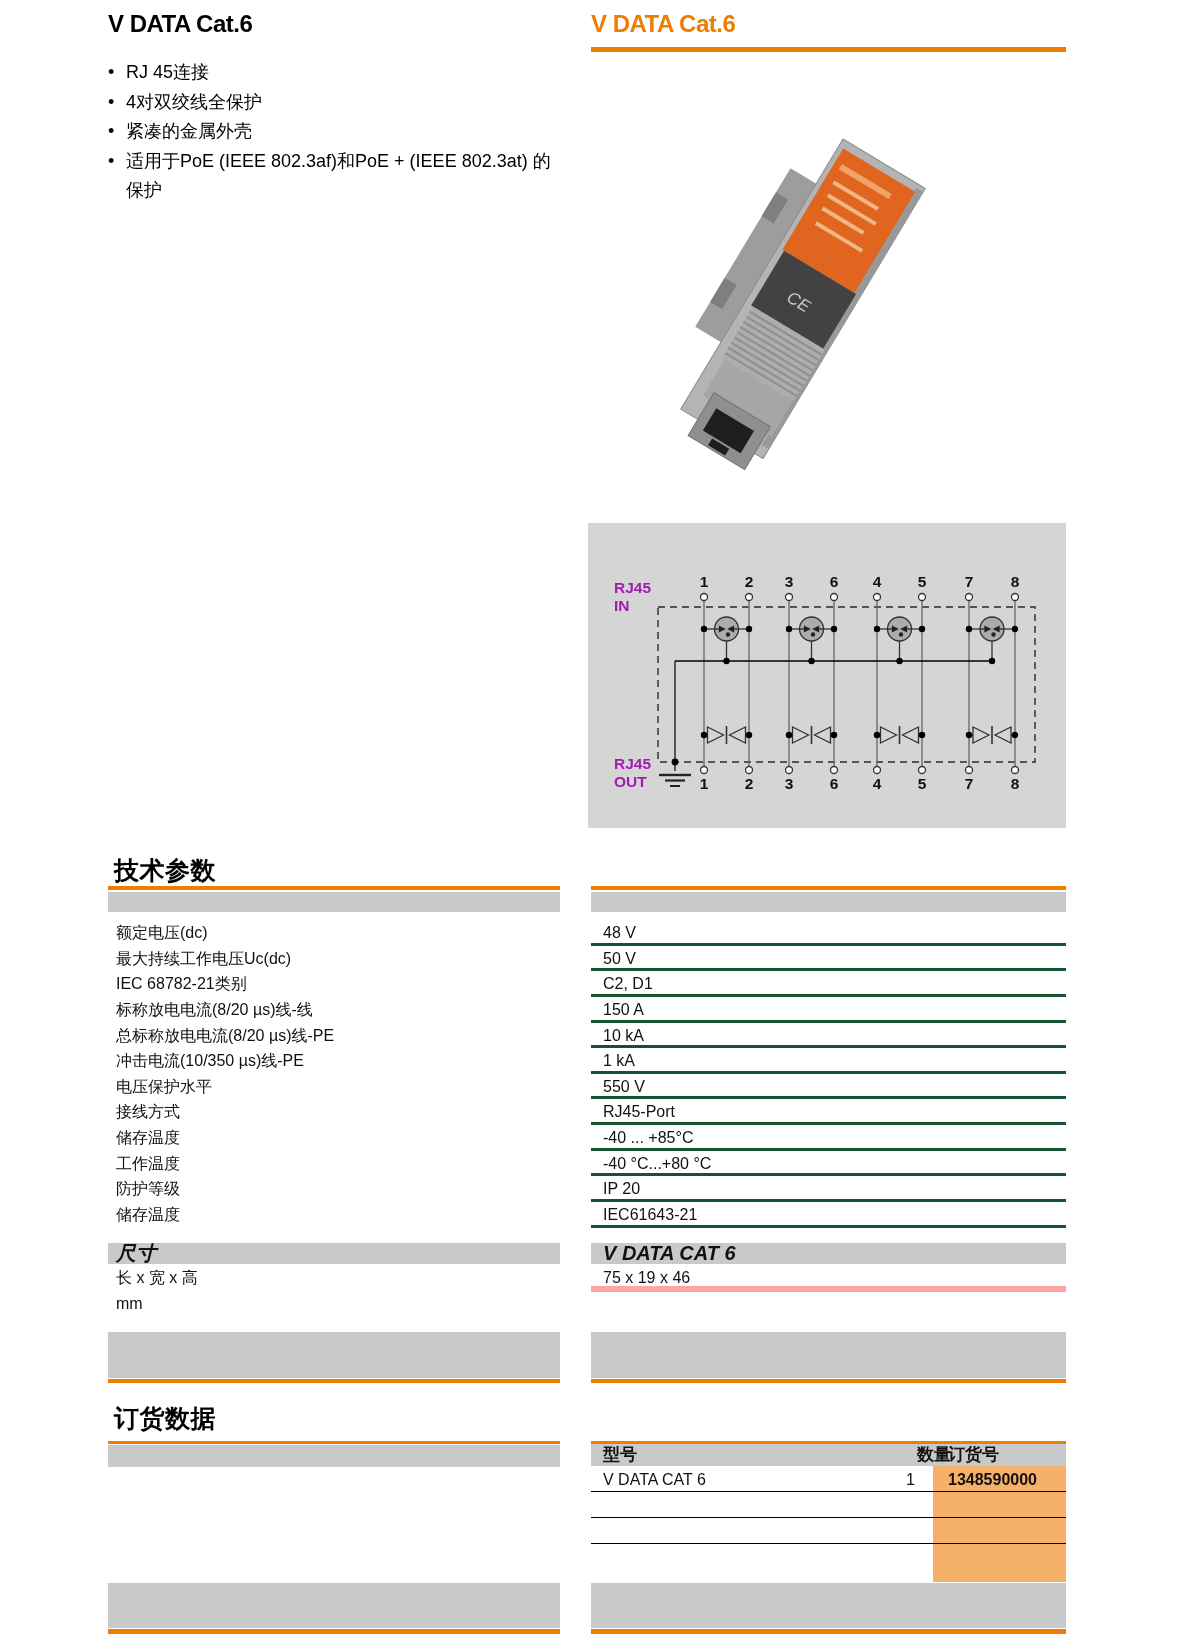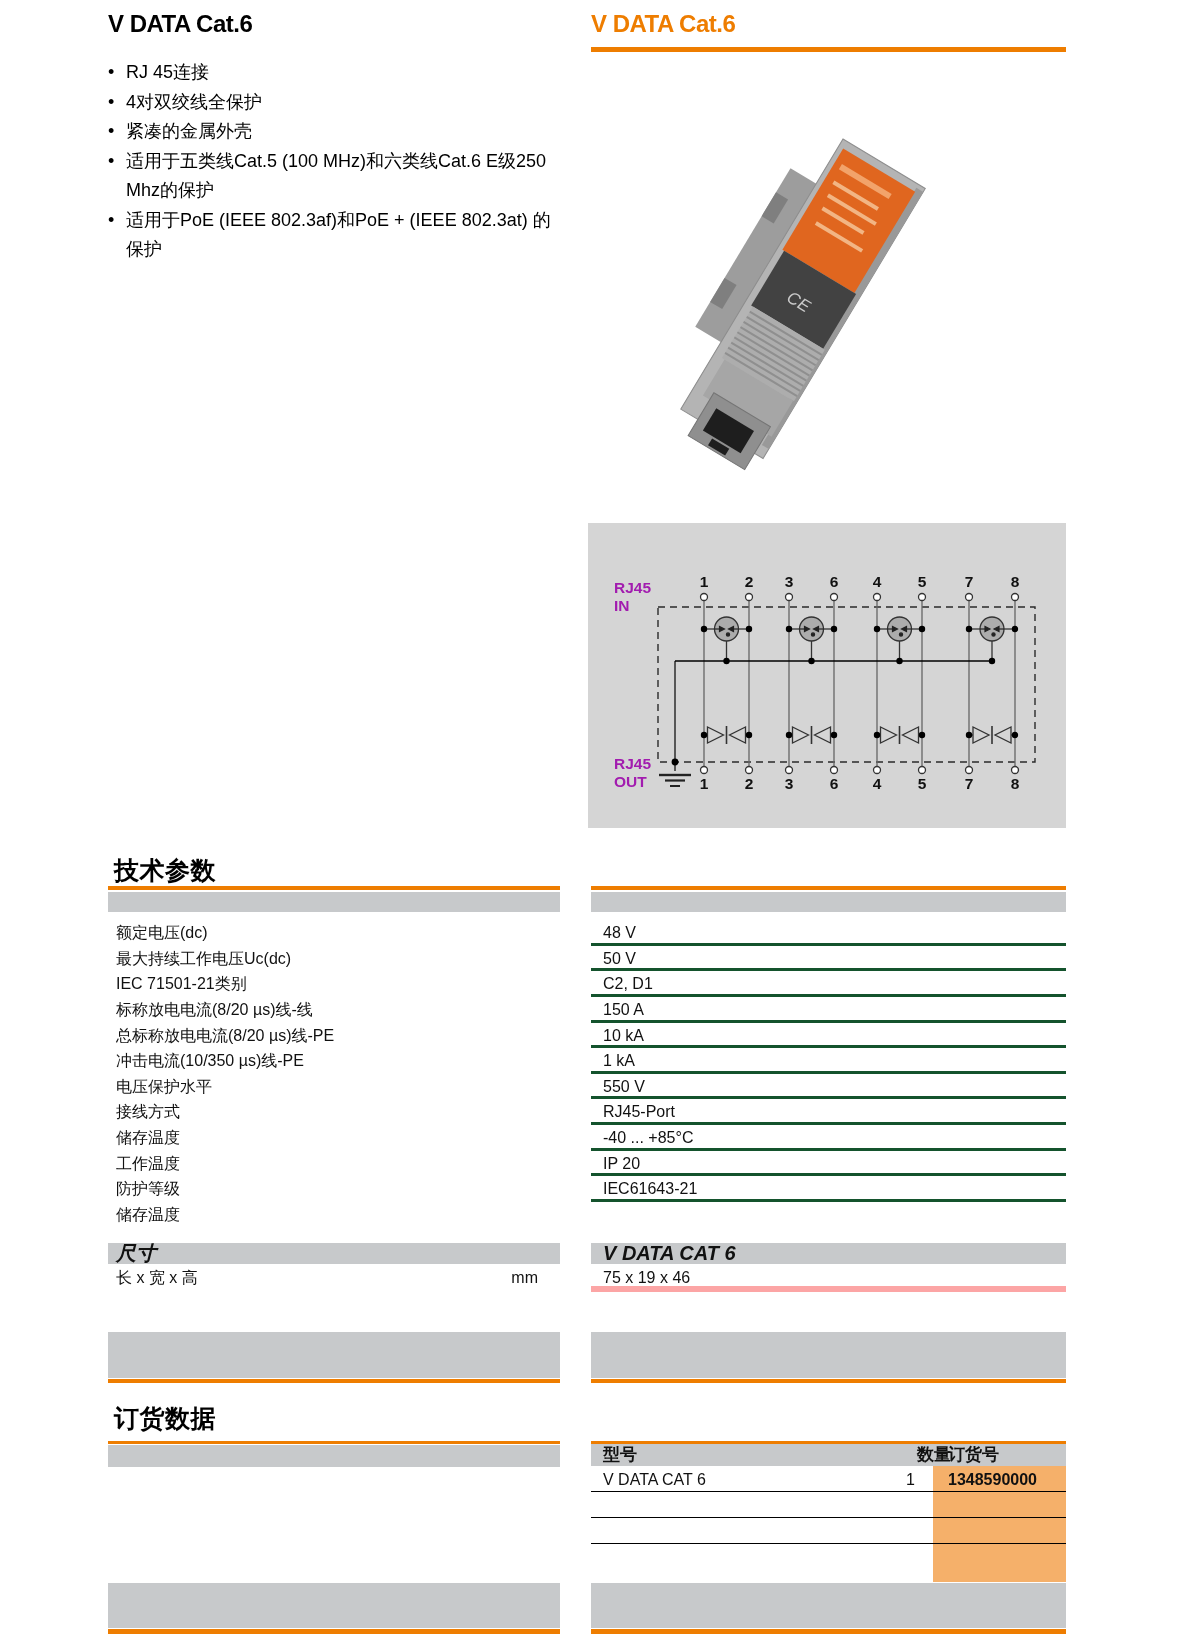--- a/index.html
+++ b/index.html
@@ -37,21 +37,20 @@
 <div class="page">
 
   <h1 class="ltitle">V DATA Cat.6</h1>
   <h1 class="rtitle">V DATA Cat.6</h1>
   <div class="rule" style="left:591px;top:47px;width:475px;height:5px;"></div>
 
   <ul class="features">
     <li>RJ 45连接</li>
     <li>4对双绞线全保护</li>
     <li>紧凑的金属外壳</li>
-    <li>适用于五类线Cat.5 (100 MHz)和六类线Cat.6 E级250 Mhz的保护</li>
     <li>适用于PoE (IEEE 802.3af)和PoE + (IEEE 802.3at) 的保护</li>
   </ul>
 
   <svg class="photo" viewBox="0 0 330 420">
     <g transform="rotate(31 165 210)">
       <rect x="96" y="100" width="34" height="185" fill="#9d9d9d"></rect>
       <rect x="96" y="128" width="14" height="28" fill="#7f7f7f"></rect>
       <rect x="96" y="228" width="14" height="28" fill="#7f7f7f"></rect>
       <rect x="126" y="48" width="96" height="315" fill="#b4b4b4" stroke="#8d8d8d"></rect>
       <rect x="214" y="52" width="8" height="300" fill="#999999"></rect>
@@ -247,49 +246,50 @@
 
   <h2 class="sech" style="left:108px;top:848px;">技术参数</h2>
   <div class="rule" style="left:108px;top:886px;width:452px;height:4px;"></div>
   <div class="rule" style="left:591px;top:886px;width:475px;height:4px;"></div>
   <div class="grayband" style="left:108px;top:892px;width:452px;height:20px;"></div>
   <div class="grayband" style="left:591px;top:892px;width:475px;height:20px;"></div>
 
   <div class="trows lab" style="left:108px;top:920px;">
     <div class="trow">额定电压(dc)</div>
     <div class="trow">最大持续工作电压Uc(dc)</div>
-    <div class="trow">IEC 71501-21类别</div>
+    <div class="trow">IEC 68782-21类别</div>
     <div class="trow">标称放电电流(8/20 µs)线-线</div>
     <div class="trow">总标称放电电流(8/20 µs)线-PE</div>
     <div class="trow">冲击电流(10/350 µs)线-PE</div>
     <div class="trow">电压保护水平</div>
     <div class="trow">接线方式</div>
     <div class="trow">储存温度</div>
     <div class="trow">工作温度</div>
     <div class="trow">防护等级</div>
     <div class="trow">储存温度</div>
   </div>
   <div class="trows vals" style="left:591px;top:920px;">
     <div class="trow">48 V</div>
     <div class="trow">50 V</div>
     <div class="trow">C2, D1</div>
     <div class="trow">150 A</div>
     <div class="trow">10 kA</div>
     <div class="trow">1 kA</div>
     <div class="trow">550 V</div>
     <div class="trow">RJ45-Port</div>
     <div class="trow">-40 ... +85°C</div>
+    <div class="trow">-40 °C...+80 °C</div>
     <div class="trow">IP 20</div>
     <div class="trow">IEC61643-21</div>
   </div>
 
   <div class="bar" style="left:108px;top:1243px;width:452px;height:21px;padding-left:8px;">
     <span>尺寸</span>
   </div>
-  <div class="dimrow" style="left:108px;top:1265px;width:452px;height:27px;padding:0 22px 0 8px;">
+  <div class="dimrow" style="left:108px;top:1265px;width:452px;height:27px;padding:0 22px 0 8px;flex-direction:column;">
     <span>长 x 宽 x 高</span>
     <span>mm</span>
   </div>
   <div class="bar" style="left:591px;top:1243px;width:475px;height:21px;padding-left:12px;">V DATA CAT 6</div>
   <div class="dimrow underl" style="left:591px;top:1265px;width:475px;height:27px;padding-left:12px;">
     <span>75 x 19 x 46</span>
   </div>
 
   <div class="grayband" style="left:108px;top:1332px;width:452px;height:46px;"></div>
   <div class="grayband" style="left:591px;top:1332px;width:475px;height:46px;"></div>

